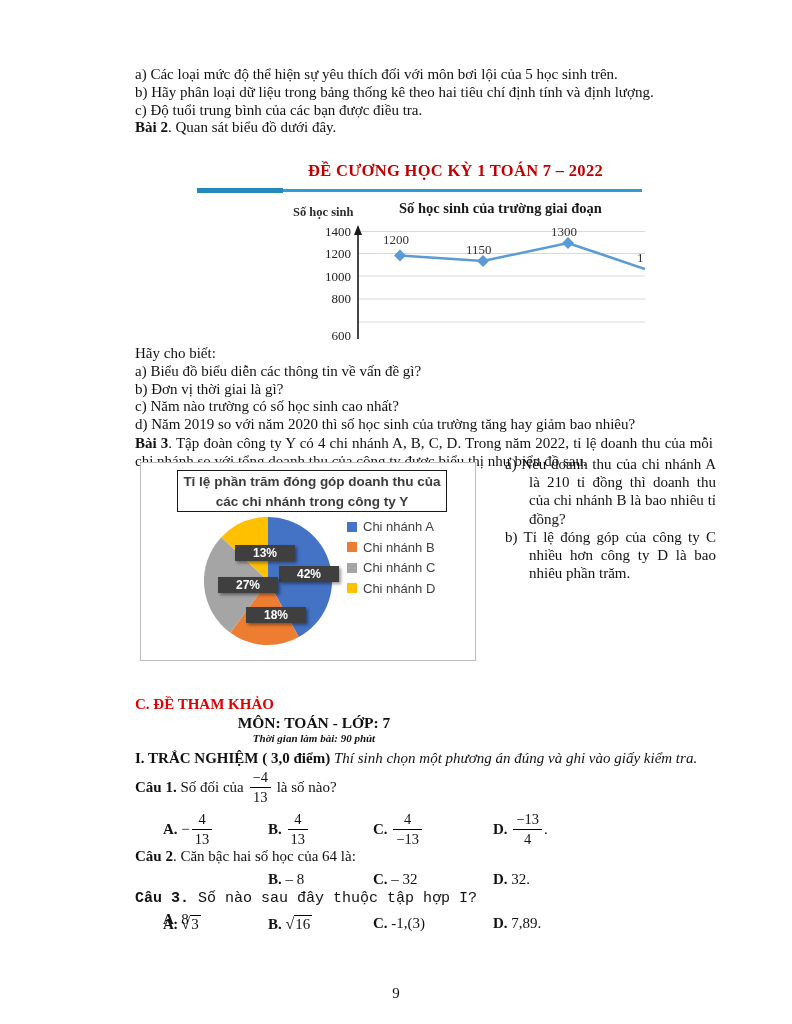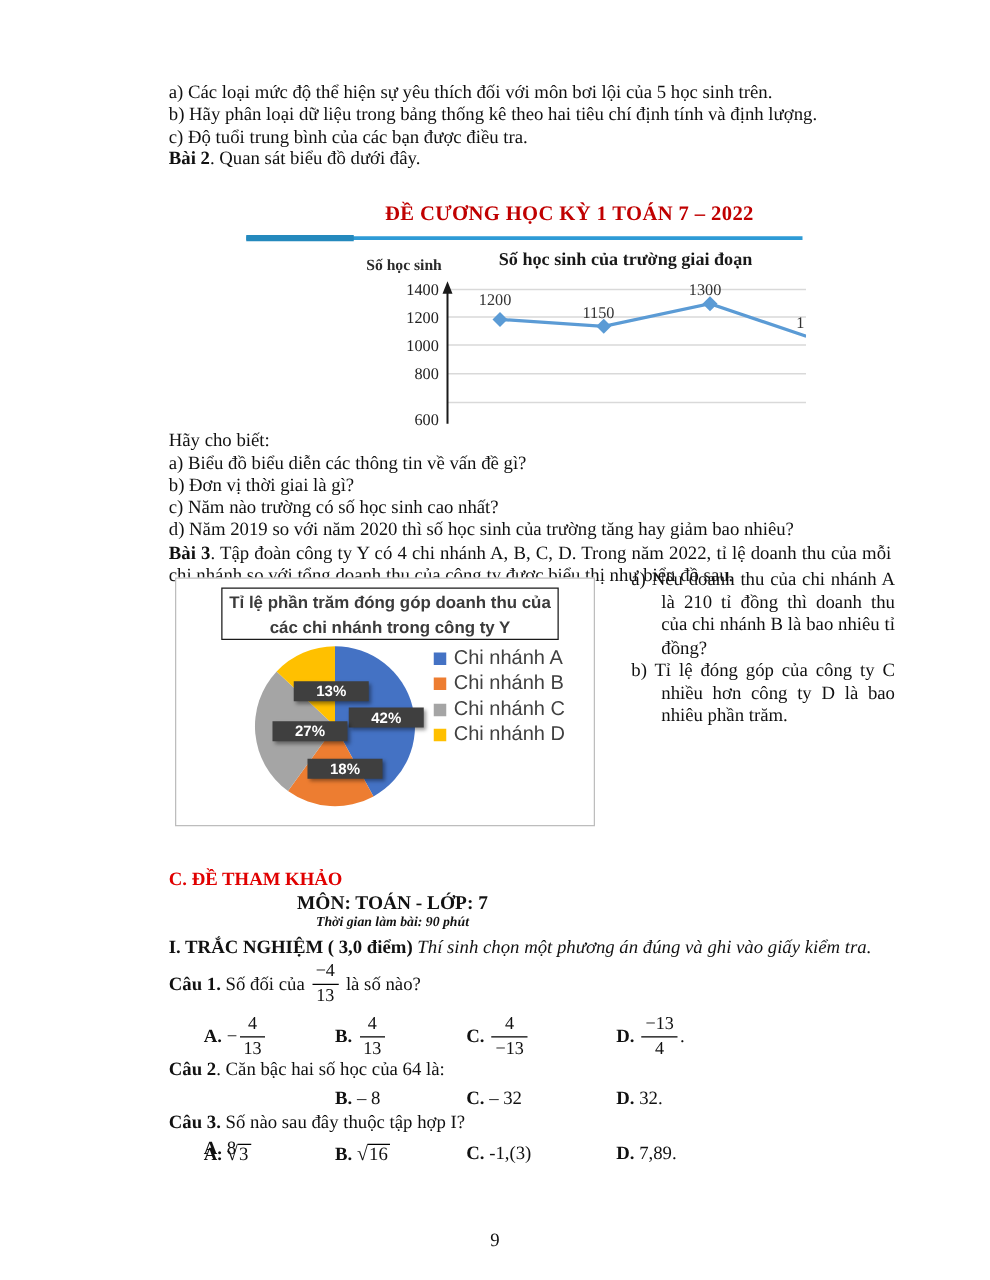--- a/index.html
+++ b/index.html
@@ -36,21 +36,21 @@
     font-family:"Liberation Sans", sans-serif; font-weight:bold; font-size:13.5px;
     color:#3b3b3b; line-height:20px; padding-top:1px; }
   .pie-svg { position:absolute; left:55px; top:46px; }
   .pct { position:absolute; color:#fff; font-family:"Liberation Sans", sans-serif;
     font-weight:bold; font-size:12px; padding:1px 18px;
     box-shadow:2px 2px 3px rgba(0,0,0,.4); }
   .legend { position:absolute; left:206px; top:57px; display:flex; flex-direction:column; gap:7.5px;
     font-family:"Liberation Sans", sans-serif; }
   .legend-item { display:flex; align-items:center; gap:6px; height:13px; }
   .swatch { width:10px; height:10px; }
-  .legend-label { font-size:16px; color:#404040; white-space:nowrap; }
+  .legend-label { font-size:13px; color:#404040; white-space:nowrap; }
 
   .side-q { left:505px; top:455px; width:211px; }
   .side-q p { font-size:15px; line-height:18.2px; text-align:justify;
     padding-left:24px; text-indent:-24px; }
 
   
   .sec-c { left:135px; top:696px; font-size:15px; font-weight:bold; color:#e00000; }
   .center-line { left:0; width:628px; text-align:center; font-size:15.5px; }
   .cau-line { left:135px; font-size:15px; white-space:nowrap; }
   .opt { position:absolute; font-size:15px; white-space:nowrap; }
@@ -189,21 +189,21 @@
   <div class="abs cau-line" style="top:848px;">
     <b>Câu 2</b><span>. Căn bậc hai số học của 64 là:</span>
   </div>
   <div>
     <span class="opt" style="left:163px; top:871px;margin-top:40px;"><b>A.</b> <span>8</span></span>
     <span class="opt" style="left:268px; top:871px;"><b>B.</b> <span>– 8</span></span>
     <span class="opt" style="left:373px; top:871px;"><b>C.</b> <span>– 32</span></span>
     <span class="opt" style="left:493px; top:871px;"><b>D.</b> <span>32.</span></span>
   </div>
 
-  <div class="abs cau-line" style="top:890px;">
+  <div class="abs cau-line" style="top:890px;font-family:Liberation Mono, monospace;">
     <b>Câu 3.</b>
     <span>Số nào sau đây thuộc tập hợp I?</span>
   </div>
   <div>
     <span class="opt" style="left:163px; top:915px;"><b>A.</b> <span class="sqrt"><span class="radsign">√</span><span class="rad">3</span></span></span>
     <span class="opt" style="left:268px; top:915px;"><b>B.</b> <span class="sqrt"><span class="radsign">√</span><span class="rad">16</span></span></span>
     <span class="opt" style="left:373px; top:915px;"><b>C.</b> <span>-1,(3)</span></span>
     <span class="opt" style="left:493px; top:915px;"><b>D.</b> <span>7,89.</span></span>
   </div>
 

